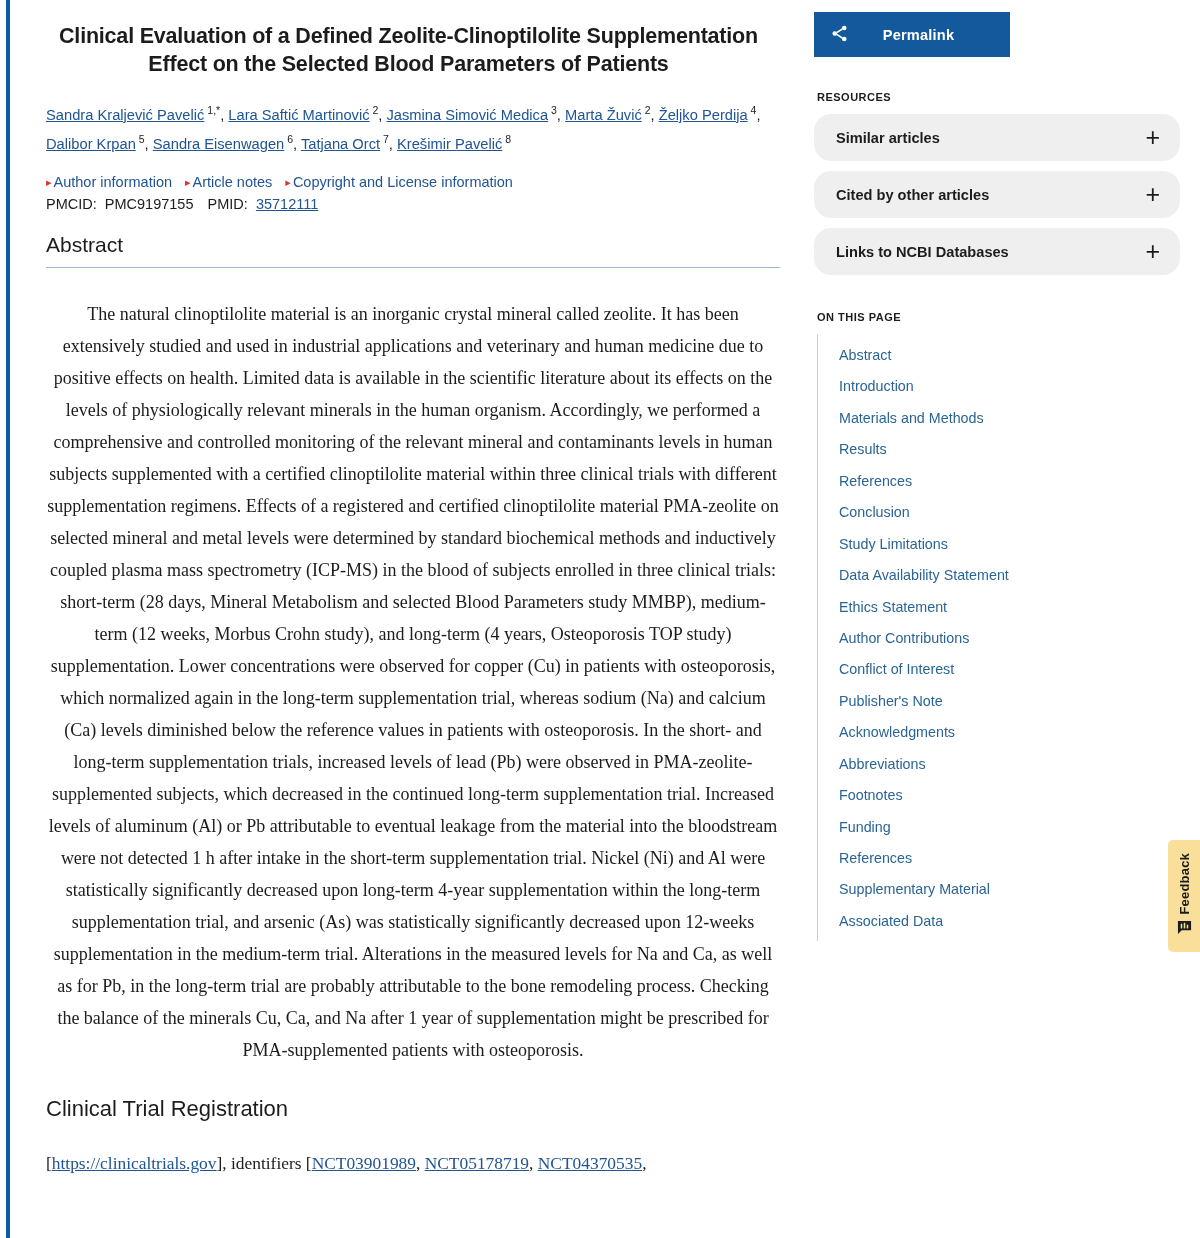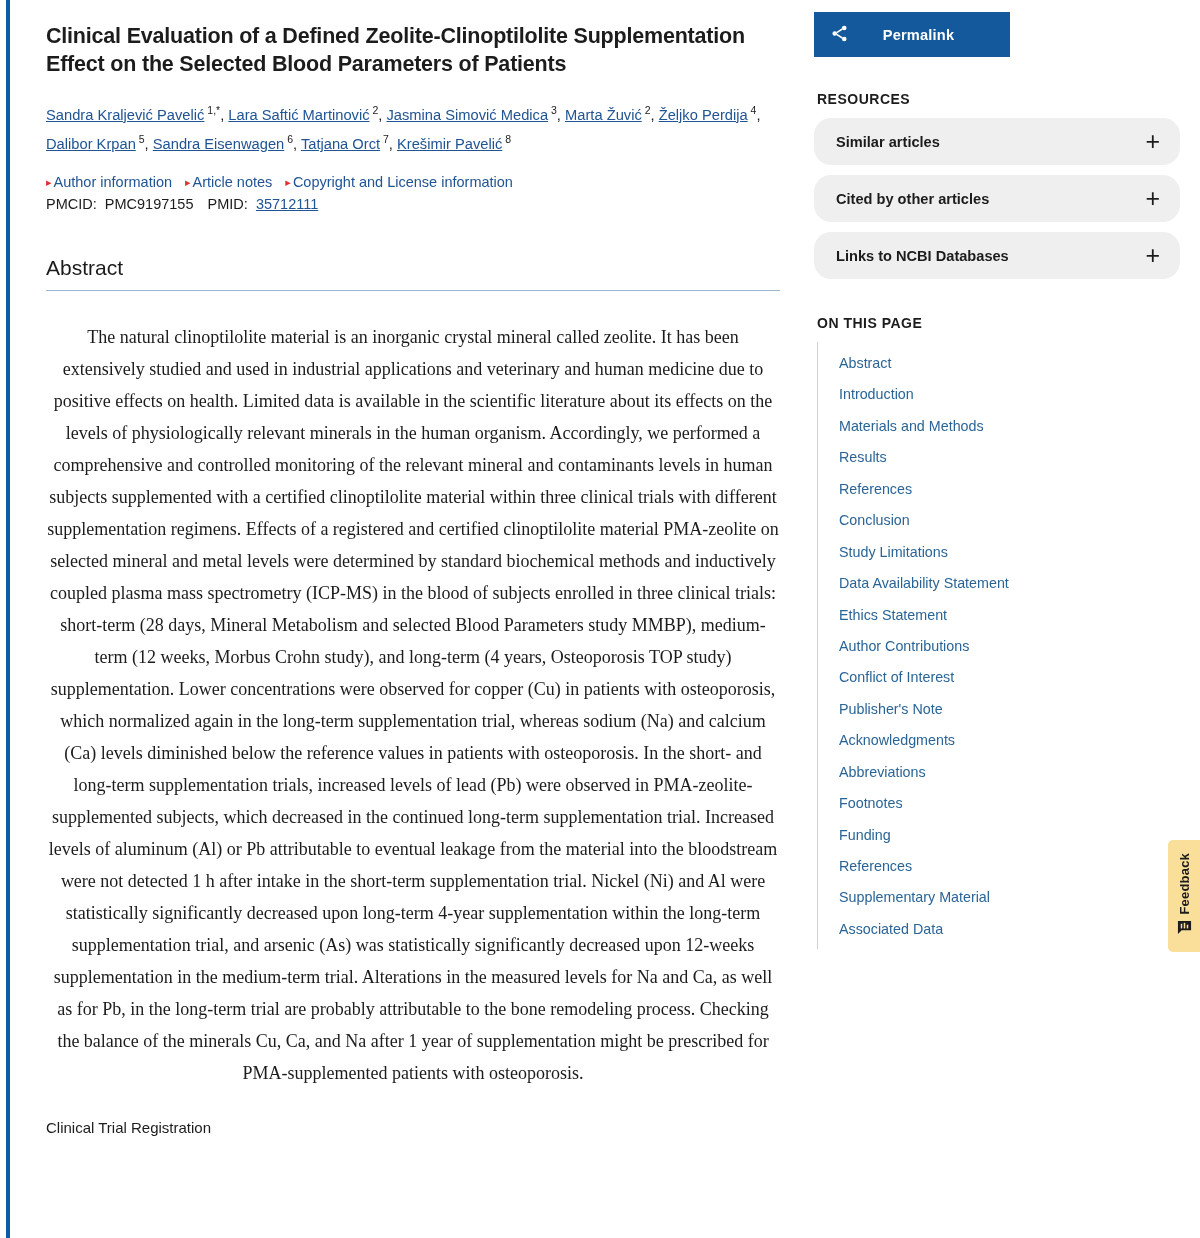--- a/index.html
+++ b/index.html
@@ -45,20 +45,21 @@
 
   #article-title {
     font-family: "Liberation Sans", sans-serif;
     font-size: 21.5px;
     font-weight: bold;
     line-height: 1.32;
     letter-spacing: -0.2px;
     color: #1c1c1c;
     margin: 0 0 22px 0;
     max-width: 725px;
+    text-align: center;
   }
 
   .authors {
     font-family: "Liberation Sans", sans-serif;
     font-size: 14.7px;
     line-height: 2.0;
     color: #1c1c1c;
     margin-bottom: 8px;
     max-width: 740px;
   }
@@ -86,21 +87,21 @@
   }
   .meta-links a {
     color: #205493;
     text-decoration: none;
     margin-right: 13px;
   }
 
   .ids {
     font-size: 14.5px;
     color: #1c1c1c;
-    margin-bottom: 44px;
+    margin-bottom: 21px;
   }
   .ids a { color: #205493; text-decoration: underline; }
   .ids .gap { display: inline-block; width: 6px; }
 
   h2.section-head {
     font-family: "Liberation Sans", sans-serif;
     font-size: 21px;
     font-weight: normal;
     color: #1c1c1c;
     margin: 0 0 0 0;
@@ -115,21 +116,21 @@
     line-height: 1.78;
     color: #1c1c1c;
     max-width: 750px;
     margin-top: 30px;
     text-align: center;
   }
   .abstract-body p { margin: 0 0 22px 0; }
 
   .subhead {
     font-family: "Liberation Sans", sans-serif;
-    font-size: 15px;
+    font-size: 22px;
     color: #1c1c1c;
     margin: 30px 0 0 0;
   }
 
   .trial-reg {
     font-family: "Liberation Serif", serif;
     font-size: 17.4px;
     line-height: 1.78;
     color: #1c1c1c;
     margin-top: 26px;
@@ -159,21 +160,21 @@
     color: #ffffff;
     font-family: "Liberation Sans", sans-serif;
     font-size: 14.6px;
     font-weight: bold;
     letter-spacing: 0.2px;
     padding-right: 6px;
   }
 
   .side-cap {
     font-family: "Liberation Sans", sans-serif;
-    font-size: 14px;
+    font-size: 11px;
     font-weight: bold;
     letter-spacing: 0.5px;
     color: #1c1c1c;
     margin: 34px 0 11px 3px;
   }
 
   .res-row {
     display: flex;
     align-items: center;
     justify-content: space-between;
@@ -267,20 +268,21 @@
     </div>
 
     <h2 class="section-head">Abstract</h2>
 
     <div class="abstract-body">
       <p>The natural clinoptilolite material is an inorganic crystal mineral called zeolite. It has been extensively studied and used in industrial applications and veterinary and human medicine due to positive effects on health. Limited data is available in the scientific literature about its effects on the levels of physiologically relevant minerals in the human organism. Accordingly, we performed a comprehensive and controlled monitoring of the relevant mineral and contaminants levels in human subjects supplemented with a certified clinoptilolite material within three clinical trials with different supplementation regimens. Effects of a registered and certified clinoptilolite material PMA-zeolite on selected mineral and metal levels were determined by standard biochemical methods and inductively coupled plasma mass spectrometry (ICP-MS) in the blood of subjects enrolled in three clinical trials: short-term (28 days, Mineral Metabolism and selected Blood Parameters study MMBP), medium-term (12 weeks, Morbus Crohn study), and long-term (4 years, Osteoporosis TOP study) supplementation. Lower concentrations were observed for copper (Cu) in patients with osteoporosis, which normalized again in the long-term supplementation trial, whereas sodium (Na) and calcium (Ca) levels diminished below the reference values in patients with osteoporosis. In the short- and long-term supplementation trials, increased levels of lead (Pb) were observed in PMA-zeolite-supplemented subjects, which decreased in the continued long-term supplementation trial. Increased levels of aluminum (Al) or Pb attributable to eventual leakage from the material into the bloodstream were not detected 1 h after intake in the short-term supplementation trial. Nickel (Ni) and Al were statistically significantly decreased upon long-term 4-year supplementation within the long-term supplementation trial, and arsenic (As) was statistically significantly decreased upon 12-weeks supplementation in the medium-term trial. Alterations in the measured levels for Na and Ca, as well as for Pb, in the long-term trial are probably attributable to the bone remodeling process. Checking the balance of the minerals Cu, Ca, and Na after 1 year of supplementation might be prescribed for PMA-supplemented patients with osteoporosis.</p>
     </div>
 
     <div class="subhead">Clinical Trial Registration</div>
 
+    <div class="trial-reg" id="trial-reg"><span>[</span><a href="#">https://clinicaltrials.gov</a><span>], identifiers [</span><a href="#">NCT03901989</a><span>, </span><a href="#">NCT05178719</a><span>, </span><a href="#">NCT04370535</a><span>, </span></div>
 
   </div>
 
   <div id="sidebar">
 
     <button id="permalink-btn">
       <span class="share-ico">
         <svg width="19" height="19" viewBox="0 0 24 24" aria-hidden="true">
           <circle cx="18" cy="5" r="2.9" fill="#ffffff"></circle>
           <circle cx="6" cy="12" r="2.9" fill="#ffffff"></circle>

